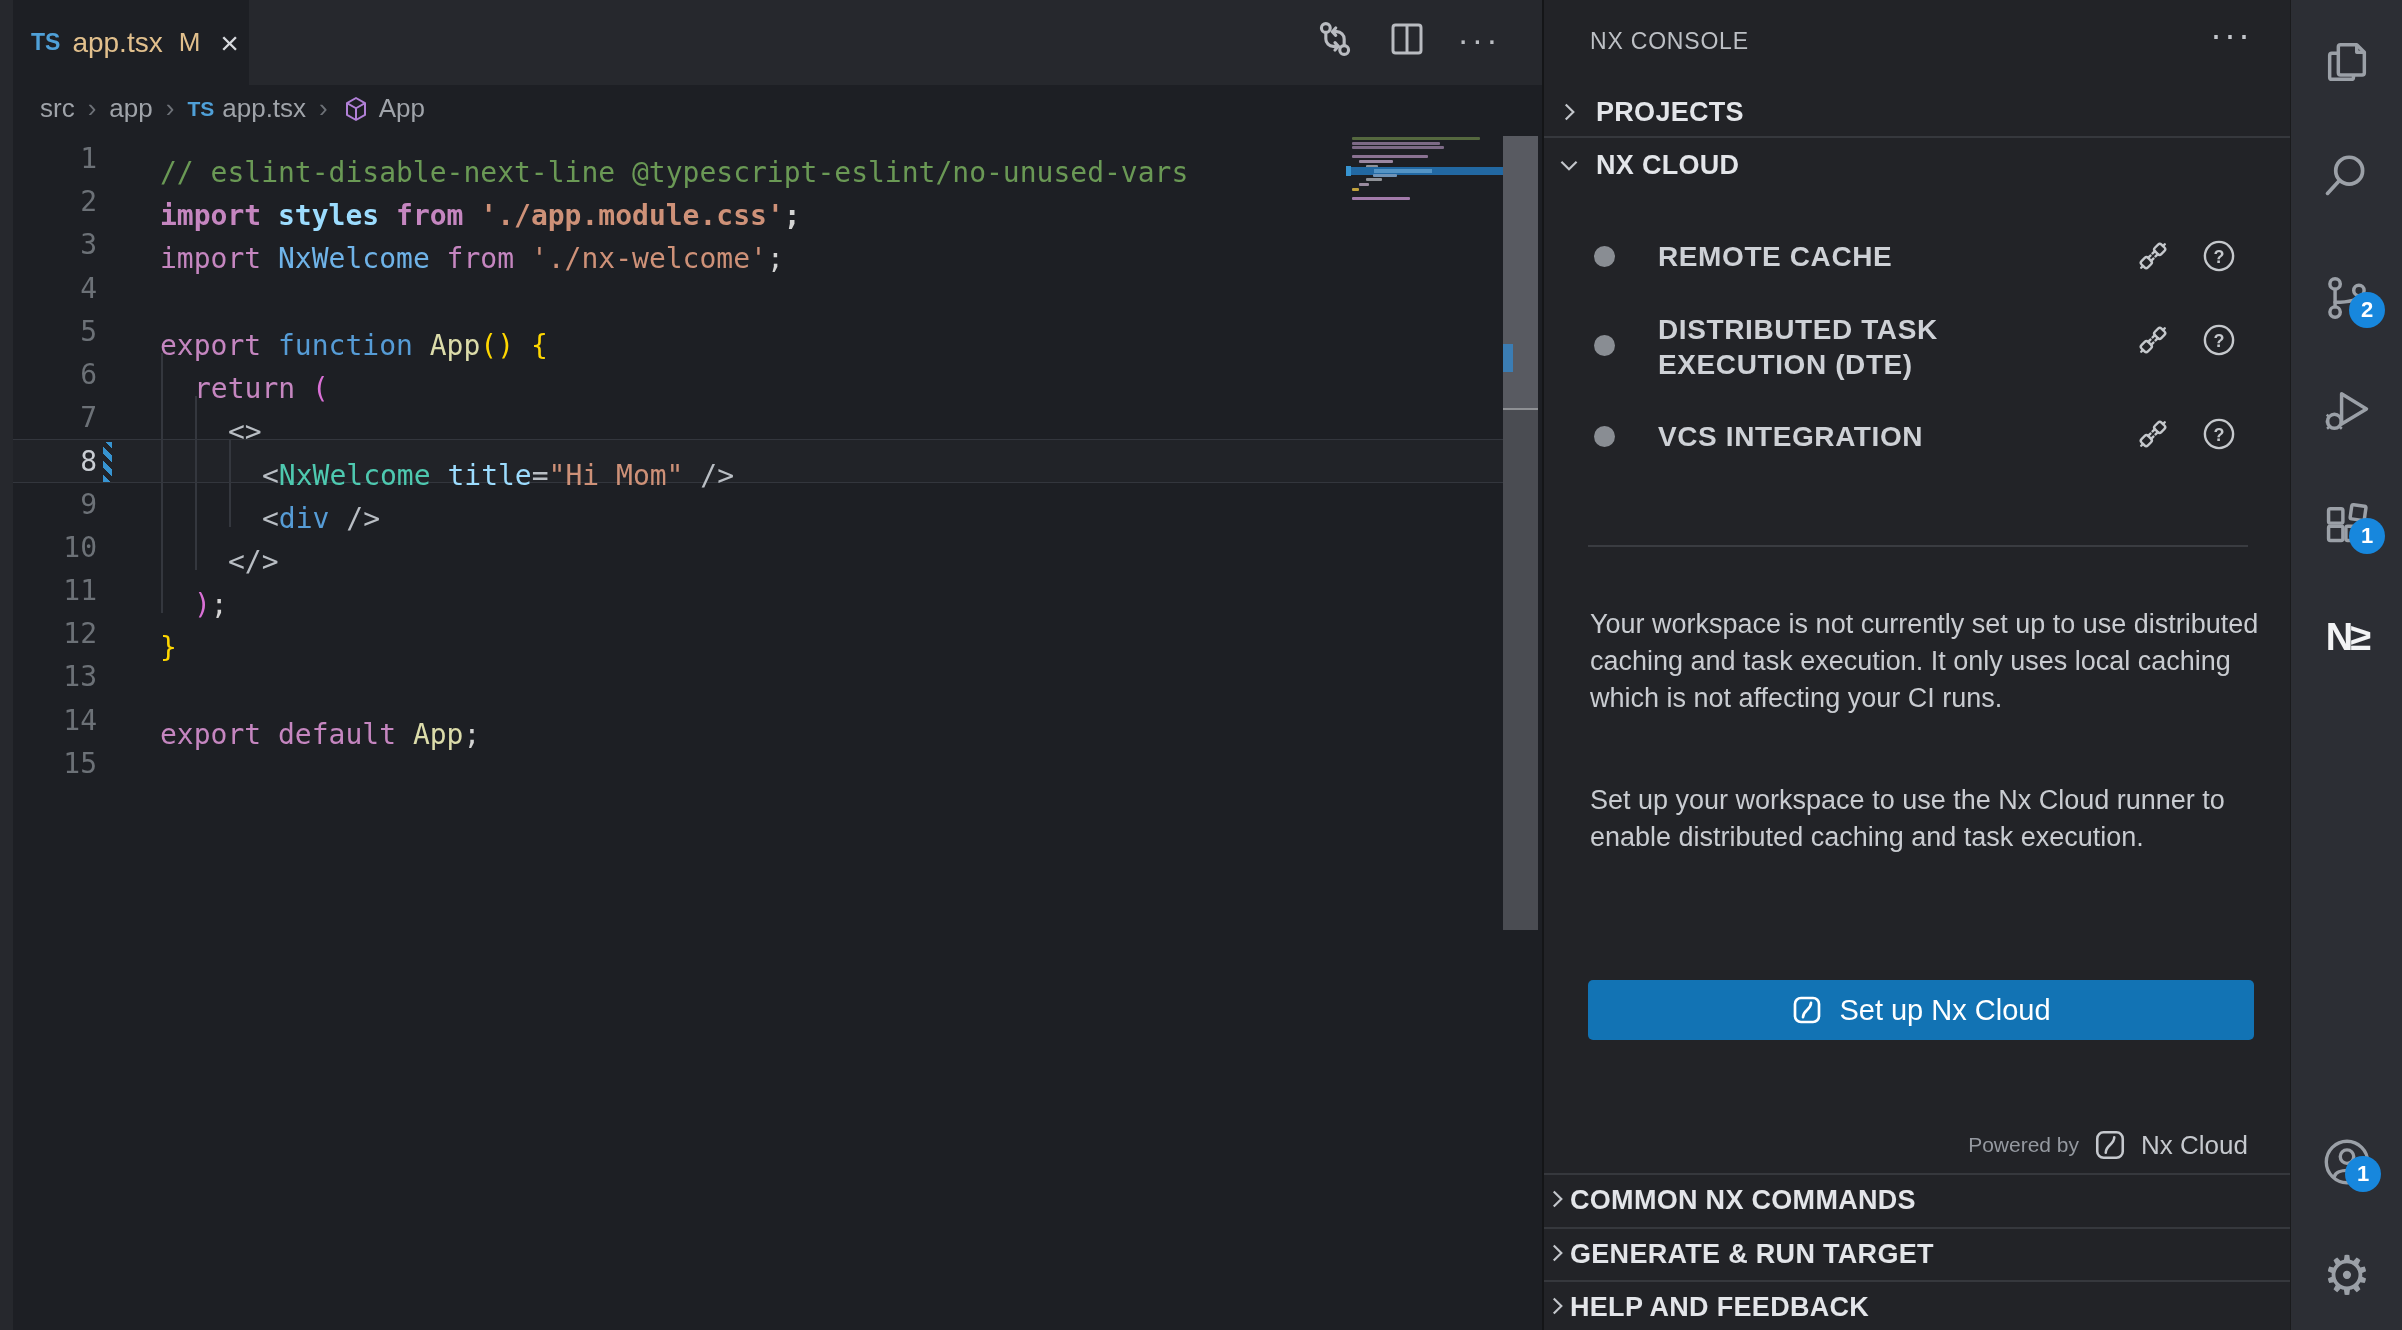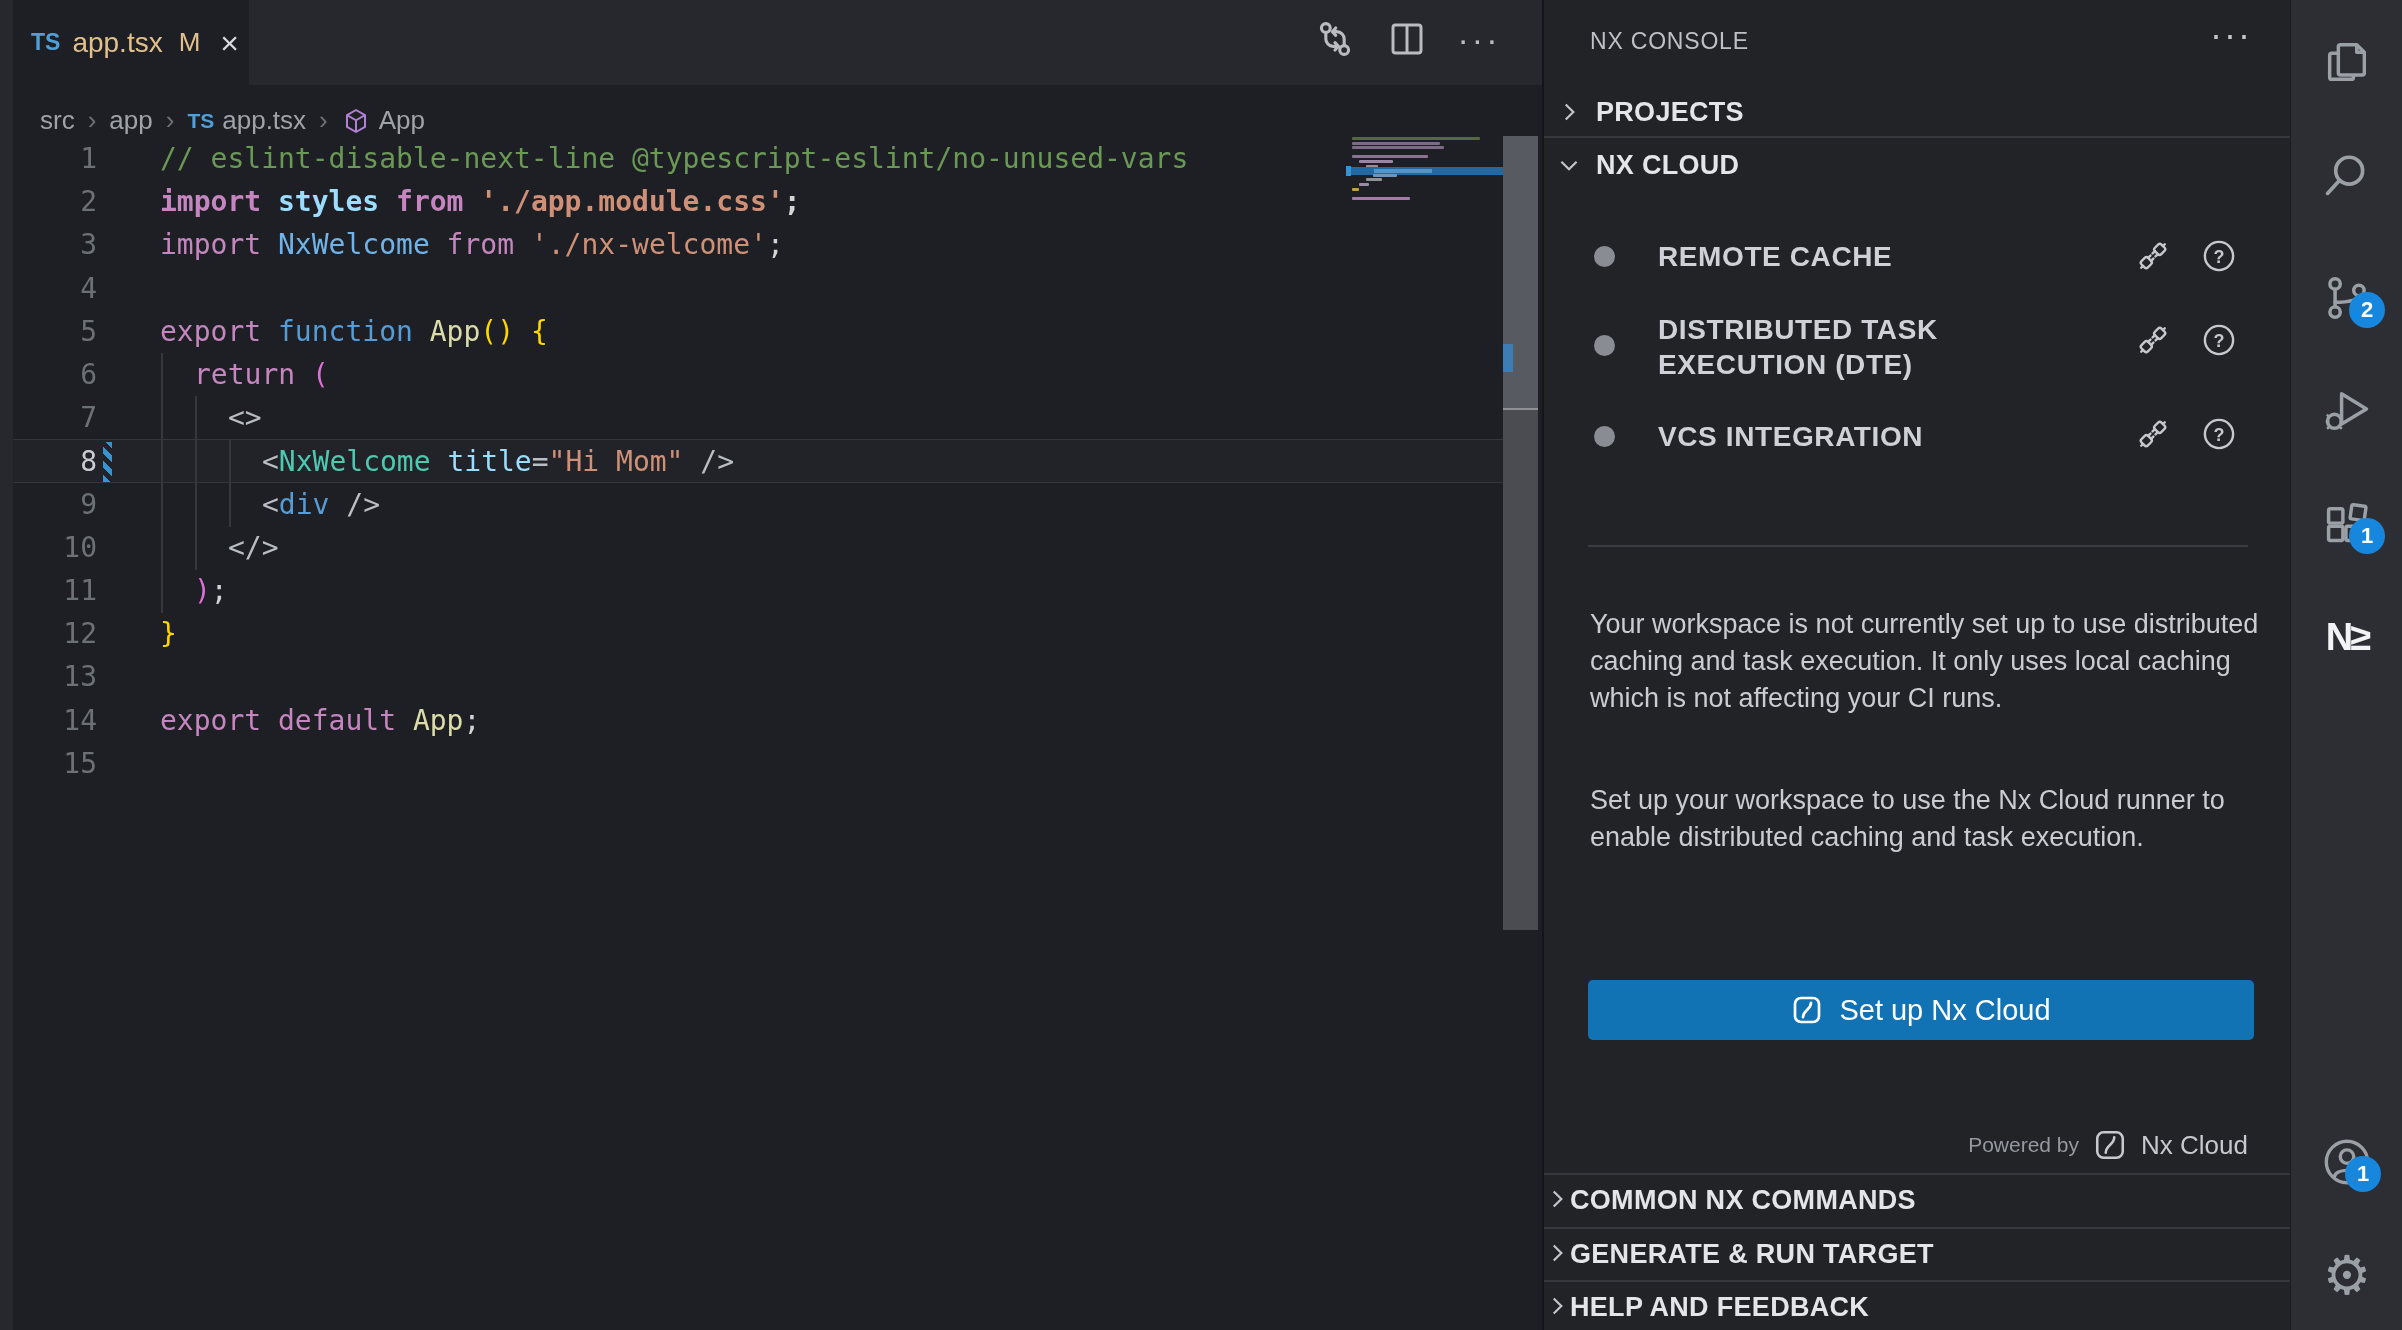--- a/index.html
+++ b/index.html
@@ -17,22 +17,22 @@
   
   .editor-region{position:absolute;left:13px;top:0;width:1529px;height:1330px;background:#1d1f24;}
   .tab-bar{position:absolute;left:0;top:0;width:1529px;height:85px;background:#26282d;}
   .tab{position:absolute;left:0;top:0;width:236px;height:85px;background:#1d1f24;
        display:flex;align-items:center;padding:0 18px;cursor:pointer;}
   .tab-ts{color:#4fa0d8;font-weight:700;font-size:23px;margin-right:12px;}
   .tab-label{color:#e2c08d;font-size:28px;}
   .tab-m{color:#e2c08d;font-size:26px;margin-left:16px;}
   .tab-close{color:#d8dade;font-size:32px;margin-left:20px;line-height:1;cursor:pointer;}
 
-  .breadcrumb{position:absolute;left:0;top:85px;width:1529px;height:47px;display:flex;align-items:flex-start;
-              color:#9fa3a9;font-size:26px;padding-left:27px;background:#1d1f24;margin-top:20px;}
+  .breadcrumb{position:absolute;left:0;top:85px;width:1529px;height:47px;display:flex;align-items:center;
+              color:#9fa3a9;font-size:26px;padding-left:27px;background:#1d1f24;}
   .crumb{display:flex;align-items:center;cursor:pointer;}
   .crumb-sep{color:#6d7177;margin:0 13px;font-size:26px;}
   .crumb-ts{color:#4fa0d8;font-weight:700;font-size:21px;margin-right:8px;}
   .crumb-cube{margin-right:8px;display:flex;}
 
   .editor-toolbar{position:absolute;right:40px;top:16px;display:flex;gap:26px;align-items:center;}
   .etb-icon{width:46px;height:46px;display:flex;align-items:center;justify-content:center;color:#b9bcc1;cursor:pointer;}
   .etb-dots{font-size:34px;color:#b9bcc1;letter-spacing:3px;}
 
   
@@ -40,21 +40,21 @@
              font-family:"DejaVu Sans Mono","Liberation Mono",monospace;font-size:28px;}
   .code-line{position:absolute;left:0;width:1490px;height:44px;display:flex;align-items:center;}
   .code-line.current{background:rgba(255,255,255,0.02);
     border-top:1.5px solid #33363d;border-bottom:1.5px solid #33363d;}
   .gutter-num{position:absolute;left:0;top:0;width:84px;height:44px;text-align:right;
               color:#6c7177;font-size:28px;line-height:44px;}
   .code-line.current .gutter-num{color:#c9cdd3;}
   .mod-marker{position:absolute;left:90px;top:2px;width:9px;height:40px;
       background:repeating-linear-gradient(45deg,#3794d1 0 5px,rgba(0,0,0,0) 5px 10px);}
   .indent-guide{position:absolute;top:0;bottom:0;width:1.5px;background:#34373e;}
-  .code-text{position:absolute;left:147px;top:0;height:44px;line-height:44px;white-space:pre;}
+  .code-text{position:absolute;left:147px;top:14px;height:44px;line-height:44px;white-space:pre;}
 
   
   .minimap{position:absolute;left:1335px;top:132px;width:155px;height:798px;cursor:pointer;}
   .mm-line{position:absolute;height:3px;border-radius:1px;}
   .mm-highlight{position:absolute;left:-2px;width:157px;height:8px;background:#2268a2;}
   .mm-highlight .mm-inner{position:absolute;left:28px;top:2px;width:58px;height:4px;background:#6aa6d4;opacity:.7;}
   .mm-modtick{position:absolute;left:-2px;width:5px;height:10px;background:#3794d1;}
 
   
   .scrollbar{position:absolute;left:1490px;top:136px;width:35px;height:794px;background:#4a4c52;cursor:pointer;}

